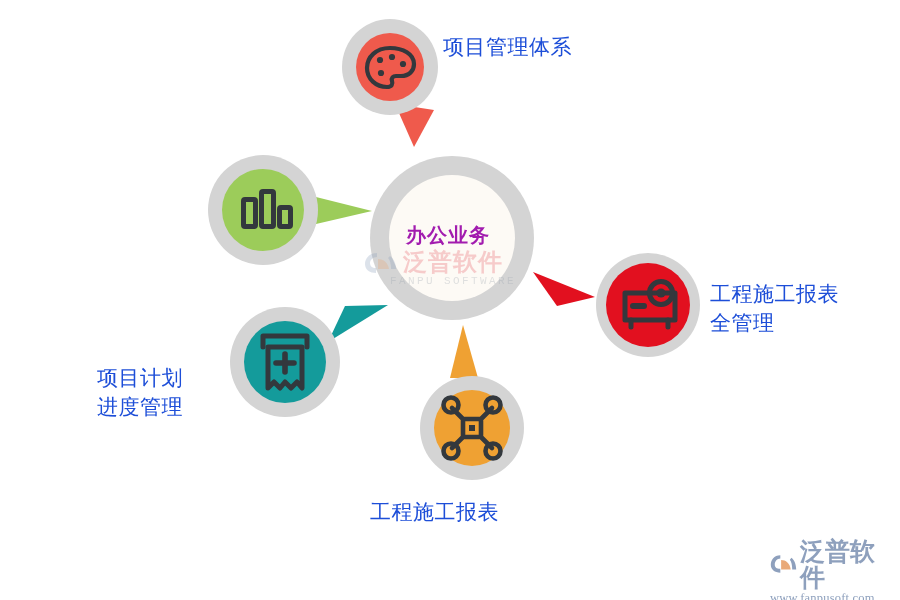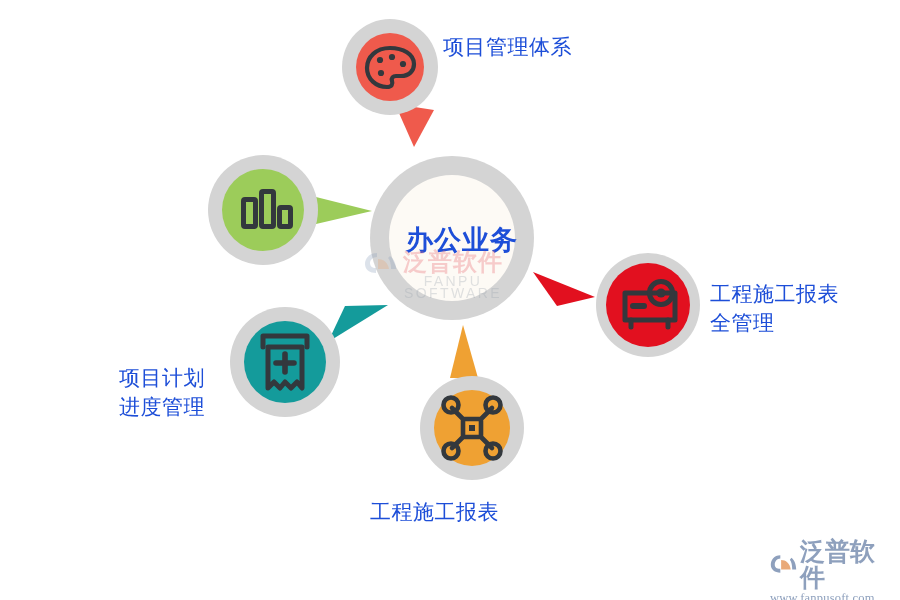--- a/index.html
+++ b/index.html
@@ -29,22 +29,22 @@
     position: absolute;
     color: #1d4ed8;
     font-size: 21px;
     line-height: 29px;
     white-space: pre-line;
     letter-spacing: 0.5px;
     font-family: "Liberation Serif", "DejaVu Serif", serif;
   }
   .hub-title {
     position: absolute;
-    color: #1d4ed8;
-    font-size: 27px;
+    color: #a21caf;
+    font-size: 20px;
     font-weight: bold;
     letter-spacing: 1px;
     white-space: nowrap;
     font-family: Liberation Sans, sans-serif;
   }
   .hub-watermark {
     position: absolute;
     left: 378px;
     top: 249px;
     width: 150px;
@@ -55,24 +55,24 @@
   .hub-watermark .wm-cn {
     color: #e8606a;
     font-size: 24px;
     font-weight: bold;
     letter-spacing: 1px;
     line-height: 26px;
     font-family: "Liberation Sans", "DejaVu Sans", sans-serif;
   }
   .hub-watermark .wm-en {
     color: #9aa3ad;
-    font-size: 14px;
+    font-size: 11px;
     letter-spacing: 2.4px;
     line-height: 12px;
-    font-family: Liberation Sans, sans-serif;
+    font-family: Liberation Mono, monospace;
     text-align: center;
   }
   .wm-mark {
     position: absolute;
     left: -14px;
     top: 2px;
   }
   
   .brand-logo {
     position: absolute;
@@ -201,21 +201,21 @@
       <path d="M14 8 C20 8 24 12 25 18 L14 18 Z" fill="#e9a978"></path>
       <path d="M26 5 C30 8 32 13 32 18 L27 18 C27 13 26 9 24 7 Z" fill="#8ea0bd"></path>
     </svg>
     <div class="wm-cn">泛普软件</div>
     <div class="wm-en">FANPU SOFTWARE</div>
   </div>
 
   <div class="node-label" style="left:443px; top:33px;">项目管理体系</div>
 
 
-  <div class="node-label" style="left:119px; top:364px;">项目计划
+  <div class="node-label" style="left:97px; top:364px;">项目计划
 进度管理</div>
 
   <div class="node-label" style="left:370px; top:498px;">工程施工报表</div>
 
   <div class="node-label" style="left:710px; top:280px;">工程施工报表
 全管理</div>
 
   <div class="brand-logo">
     <div class="brand-row">
       <svg width="30" height="26" viewBox="0 0 34 28" style="margin-right:3px;">

